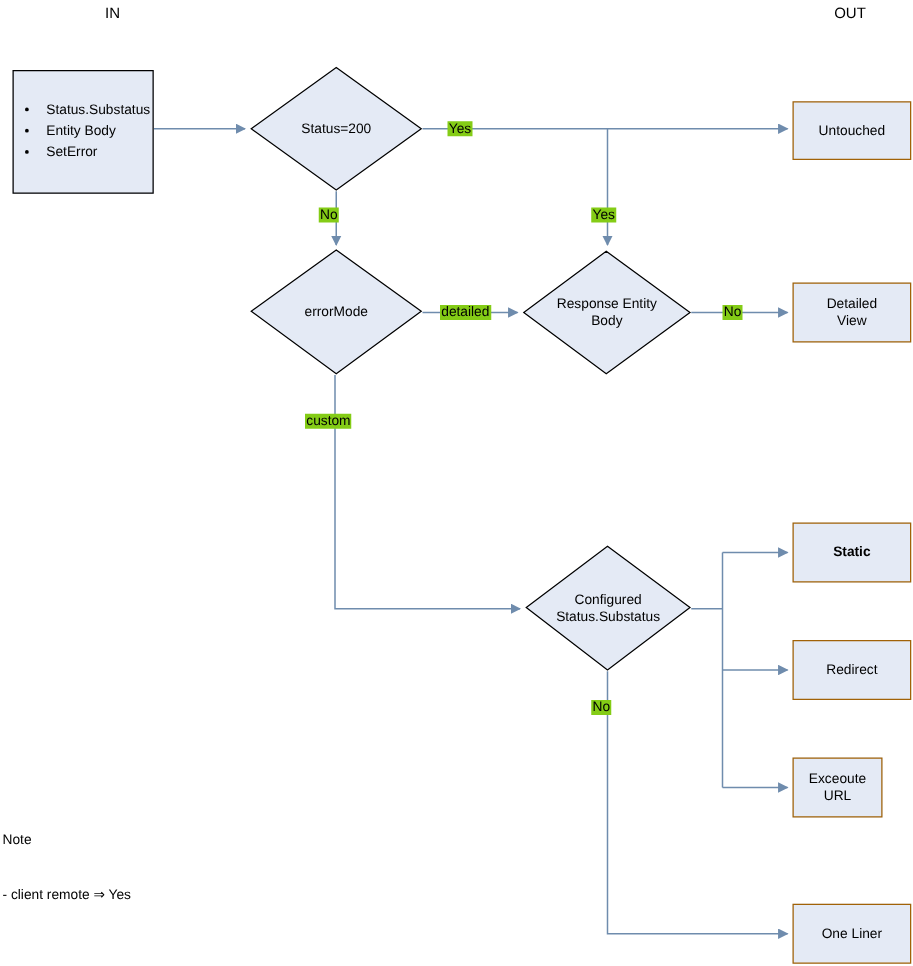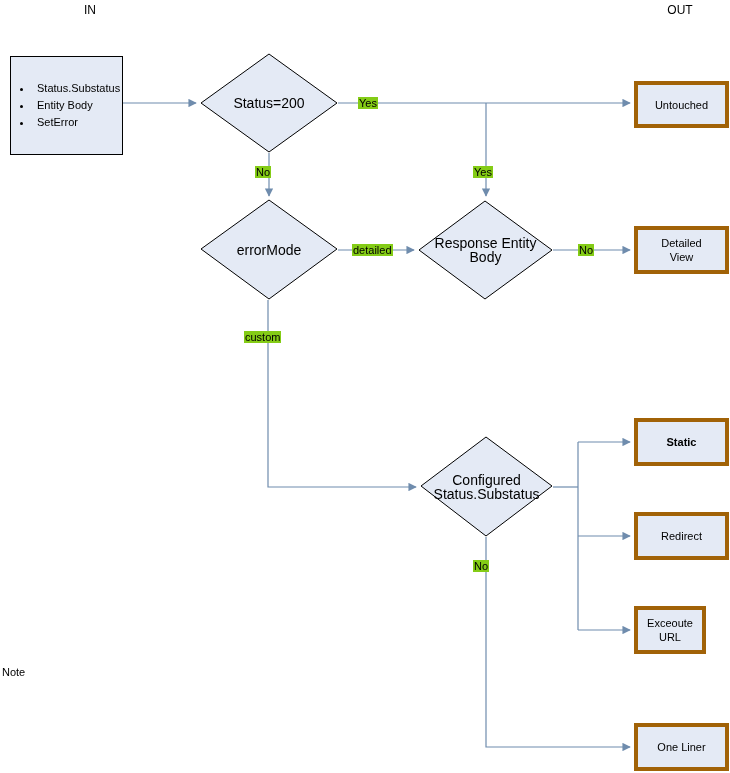--- a/index.html
+++ b/index.html
@@ -32,21 +32,21 @@
     color: #000000;
     white-space: nowrap;
     text-align: center;
   }
   .node {
     position: absolute;
     box-sizing: border-box;
   }
   .rect-node {
     background: #e4eaf5;
-    border: 4px solid #a16207;
+    border: 1px solid #a16207;
     display: flex;
     align-items: center;
     justify-content: center;
     text-align: center;
     font-size: 11px;
     color: #000000;
     line-height: 14px;
   }
   .io-node {
     background: #e4eaf5;
@@ -78,21 +78,21 @@
   .diamond-label {
     position: absolute;
     left: 0;
     top: 0;
     width: 100%;
     height: 100%;
     display: flex;
     align-items: center;
     justify-content: center;
     text-align: center;
-    font-size: 14px;
+    font-size: 11px;
     line-height: 14px;
     color: #000000;
     pointer-events: none;
   }
   .edge-label {
     position: absolute;
     font-size: 11px;
     color: #000000;
     background: #84cc16;
     white-space: nowrap;
@@ -211,18 +211,19 @@
   <div class="edge-label" style="left:352px; top:244px;">detailed</div>
 
   <div class="edge-label" style="left:578px; top:244px;">No</div>
 
   <div class="edge-label" style="left:244px; top:331px;">custom</div>
 
   <div class="edge-label" style="left:473px; top:560px;">No</div>
 
   <div class="note" style="left:2px; top:636px; width:300px;">
     <div>Note</div>
+    <div>- client remote ⇒ Yes</div>
     
     
     
   </div>
 
 </div>
 
 </body></html>

